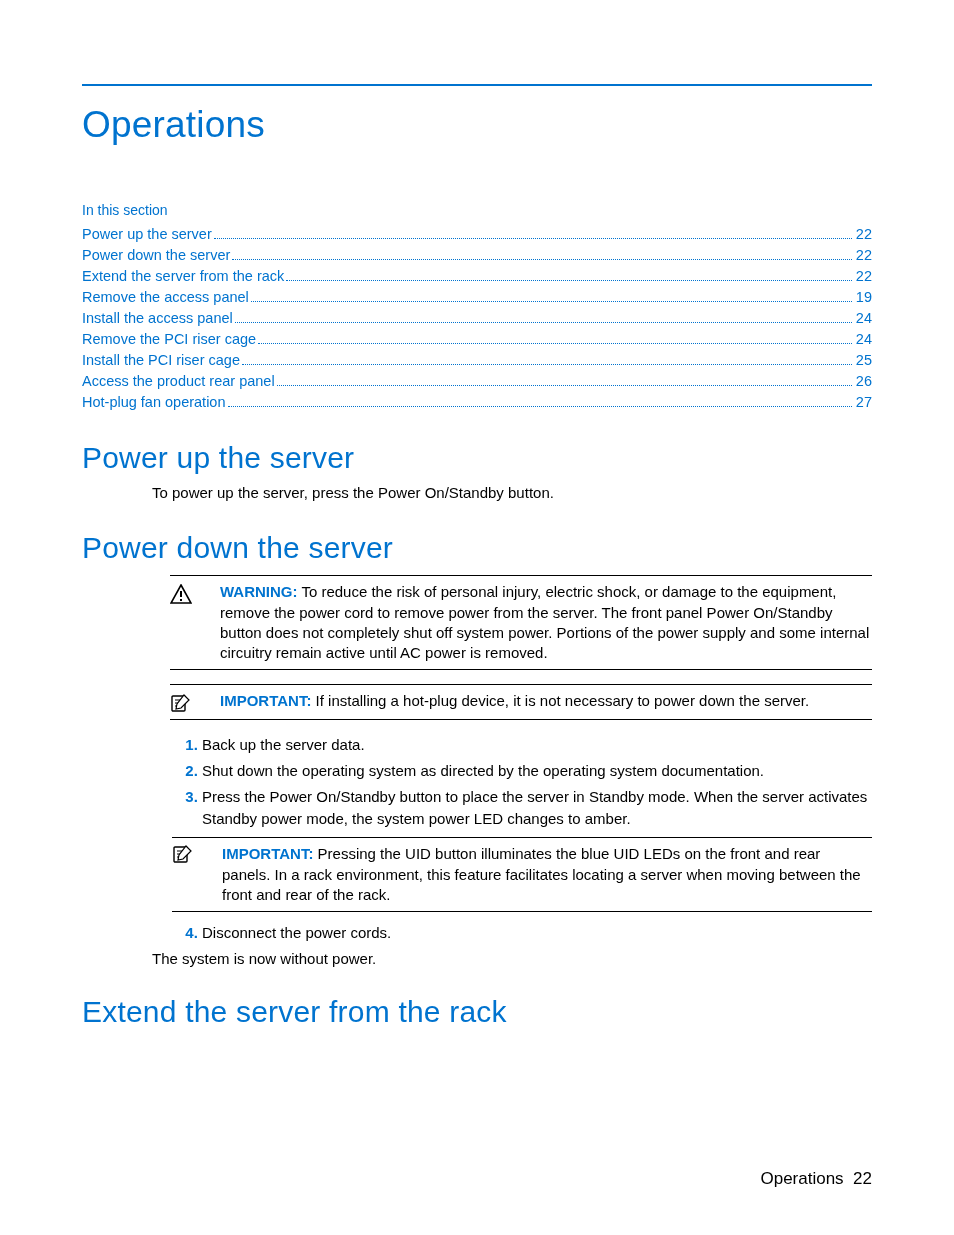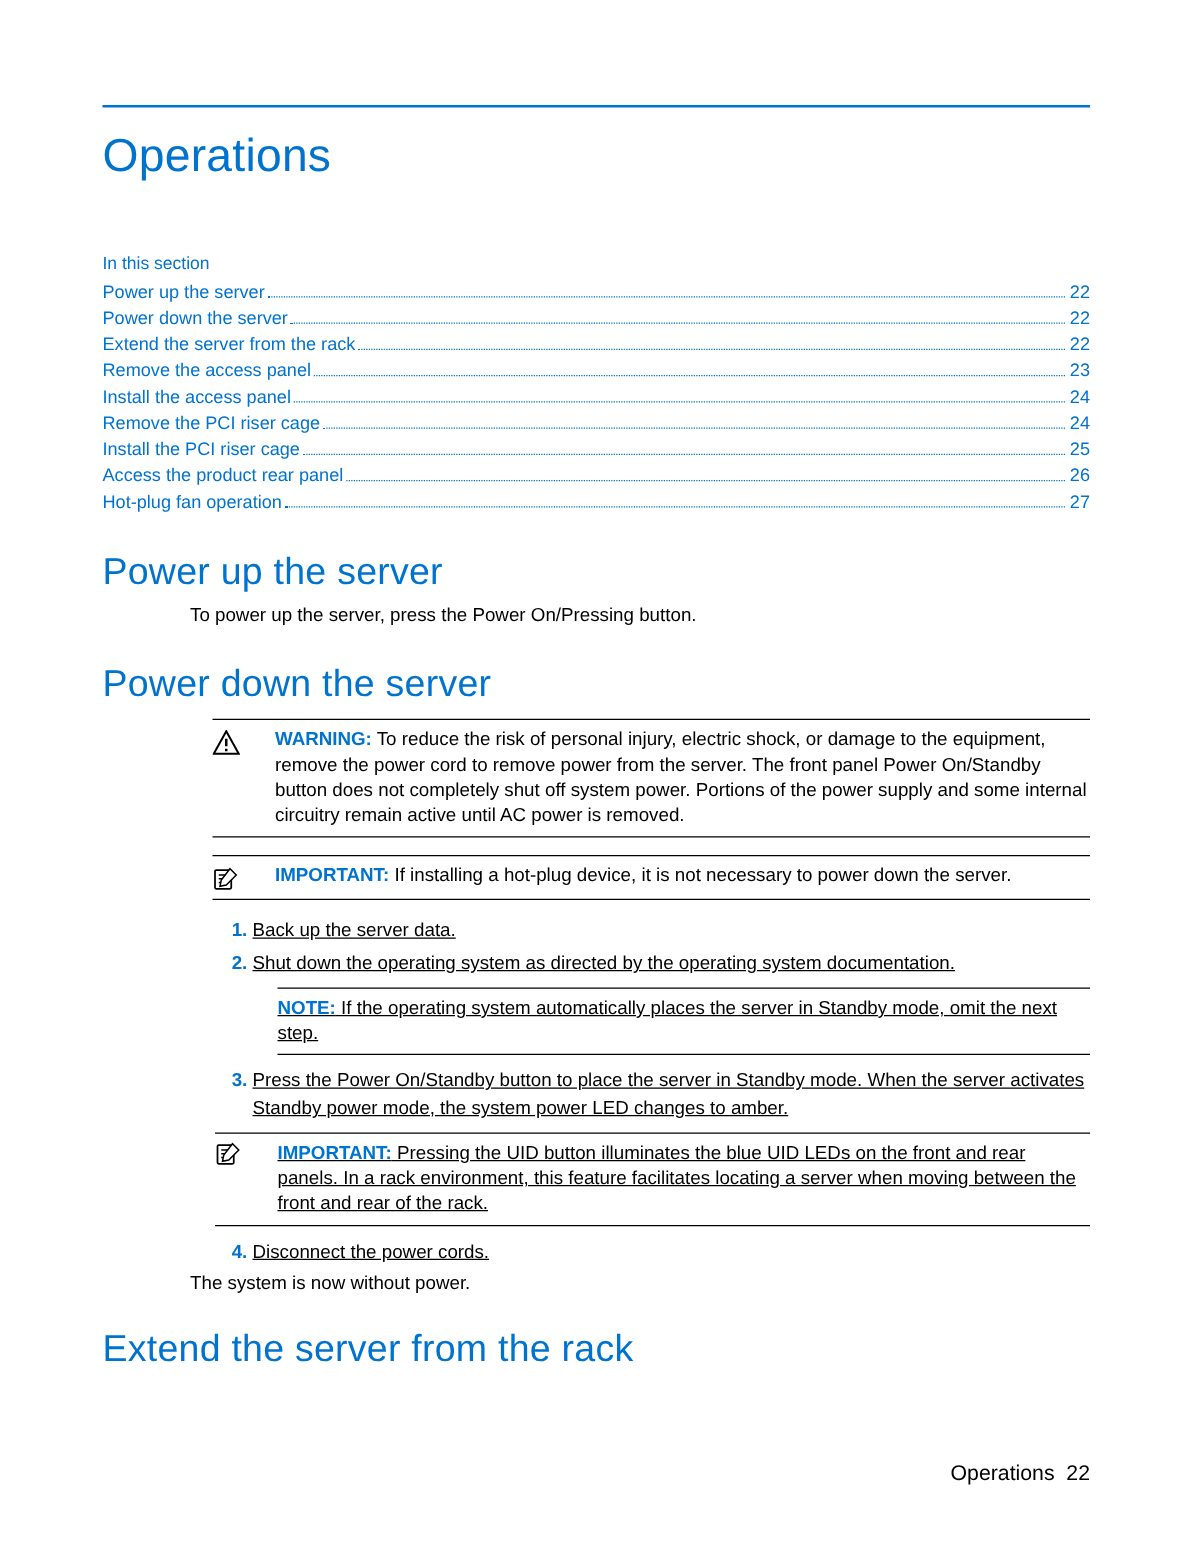--- a/index.html
+++ b/index.html
@@ -92,21 +92,20 @@
   .callout-text { flex: 1 1 auto; }
   .callout-label {
     font-weight: bold;
     color: #0073cf;
   }
   ol.steps {
     margin: 6px 0 6px 70px;
     padding-left: 50px;
     font-size: 15px;
     line-height: 1.45;
-    text-decoration: underline;
   }
   ol.steps > li { padding-left: 0px; margin-bottom: 4px; }
   ol.steps > li::marker {
     color: #0073cf;
     font-weight: bold;
   }
   .nested-callout {
     border-top: 1px solid #000;
     border-bottom: 1px solid #000;
     padding: 6px 0;
@@ -157,21 +156,21 @@
       <span class="toc-page">22</span>
     </div>
     <div class="toc-row">
       <span class="toc-label">Extend the server from the rack</span>
       <span class="toc-leader"></span>
       <span class="toc-page">22</span>
     </div>
     <div class="toc-row">
       <span class="toc-label">Remove the access panel</span>
       <span class="toc-leader"></span>
-      <span class="toc-page">23</span>
+      <span class="toc-page">19</span>
     </div>
     <div class="toc-row">
       <span class="toc-label">Install the access panel</span>
       <span class="toc-leader"></span>
       <span class="toc-page">24</span>
     </div>
     <div class="toc-row">
       <span class="toc-label">Remove the PCI riser cage</span>
       <span class="toc-leader"></span>
       <span class="toc-page">24</span>
@@ -188,21 +187,21 @@
     </div>
     <div class="toc-row">
       <span class="toc-label">Hot-plug fan operation</span>
       <span class="toc-leader"></span>
       <span class="toc-page">27</span>
     </div>
   </div>
 
   <h2 class="section">Power up the server</h2>
   <div class="body-indent">
-    <p>To power up the server, press the Power On/Pressing button.</p>
+    <p>To power up the server, press the Power On/Standby button.</p>
   </div>
 
   <h2 class="section">Power down the server</h2>
 
   <div class="callout">
     <div class="callout-inner">
       <span class="callout-icon">
         <svg width="22" height="20" viewBox="0 0 22 20">
             <path d="M11 1 L21 19 L1 19 Z" fill="none" stroke="#000" stroke-width="1.6"></path>
             <rect x="10" y="7" width="2" height="6" fill="#000"></rect>
@@ -227,23 +226,20 @@
       <span class="callout-text">
         <span class="callout-label">IMPORTANT:</span><span>  If installing a hot-plug device, it is not necessary to power down the server.</span>
       </span>
     </div>
   </div>
 
   <ol class="steps">
     <li><span>Back up the server data.</span></li>
     <li>
       <span>Shut down the operating system as directed by the operating system documentation.</span>
-      <div class="nested-callout">
-        <span class="callout-label">NOTE:</span><span>  If the operating system automatically places the server in Standby mode, omit the next step.</span>
-      </div>
     </li>
     <li>
       <span>Press the Power On/Standby button to place the server in Standby mode. When the server activates Standby power mode, the system power LED changes to amber.</span>
       <div class="nested-callout withicon">
         <span class="ic">
           <svg width="22" height="20" viewBox="0 0 22 20">
               <rect x="2" y="3" width="13" height="15" rx="1" fill="none" stroke="#000" stroke-width="1.4"></rect>
               <path d="M5 7h7M5 10h7M5 13h5" stroke="#000" stroke-width="1.2"></path>
               <path d="M14 2l5 5-8 8-5 1 1-5z" fill="#fff" stroke="#000" stroke-width="1.2"></path>
             </svg>

